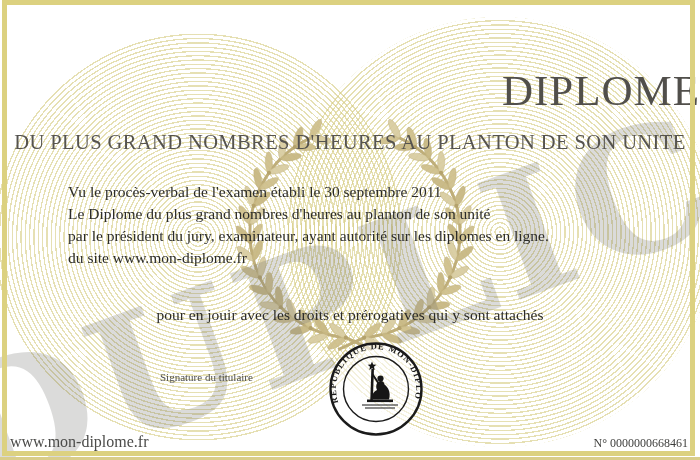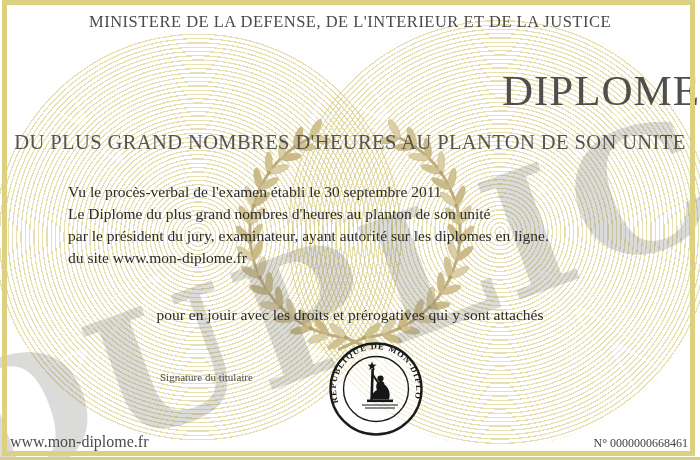--- a/index.html
+++ b/index.html
@@ -150,21 +150,20 @@
       <ellipse cx="10.5" cy="0" rx="10.5" ry="3.6" fill="#c8b883" opacity="0.95" stroke="#b9a977" stroke-width="0.4" transform="translate(224.2462120245875 53.75378797541252) rotate(-99)"></ellipse>
       <ellipse cx="10.5" cy="0" rx="10.5" ry="3.6" fill="#c8b883" opacity="0.95" stroke="#b9a977" stroke-width="0.4" transform="translate(210.22552581685986 41.989035349655865) rotate(-181)"></ellipse>
       <ellipse cx="10.5" cy="0" rx="10.5" ry="3.6" fill="#cfc08d" opacity="0.95" stroke="#b9a977" stroke-width="0.4" transform="translate(210.22552581685986 41.989035349655865) rotate(-109)"></ellipse>
       <circle cx="210.22552581685986" cy="41.989035349655865" r="2.1" fill="#b4a26c"></circle>
       <ellipse cx="10.5" cy="0" rx="10.5" ry="3.6" fill="#cfc08d" opacity="0.95" stroke="#b9a977" stroke-width="0.4" transform="translate(194.37491748277344 32.837682361151764) rotate(-191)"></ellipse>
       <ellipse cx="10.5" cy="0" rx="10.5" ry="3.6" fill="#d9cda2" opacity="0.95" stroke="#b9a977" stroke-width="0.4" transform="translate(194.37491748277344 32.837682361151764) rotate(-119)"></ellipse>
     </svg>
 
   <div class="watermark">DUPLICATA</div>
 
-  <div class="txt header-line">MINISTERE DE LA DEFENSE, DE L'INTERIEUR ET DE LA JUSTICE</div>
 
   <div class="txt title">DIPLOME</div>
 
   <div class="txt subtitle">DU PLUS GRAND NOMBRES D'HEURES AU PLANTON DE SON UNITE</div>
 
   <div class="txt body-block">
     <div>Vu le procès-verbal de l'examen établi le 30 septembre 2011</div>
     <div>Le Diplome du plus grand nombres d'heures au planton de son unité</div>
     <div>par le président du jury, examinateur, ayant autorité sur les diplomes en ligne.</div>
     <div>du site www.mon-diplome.fr</div>

